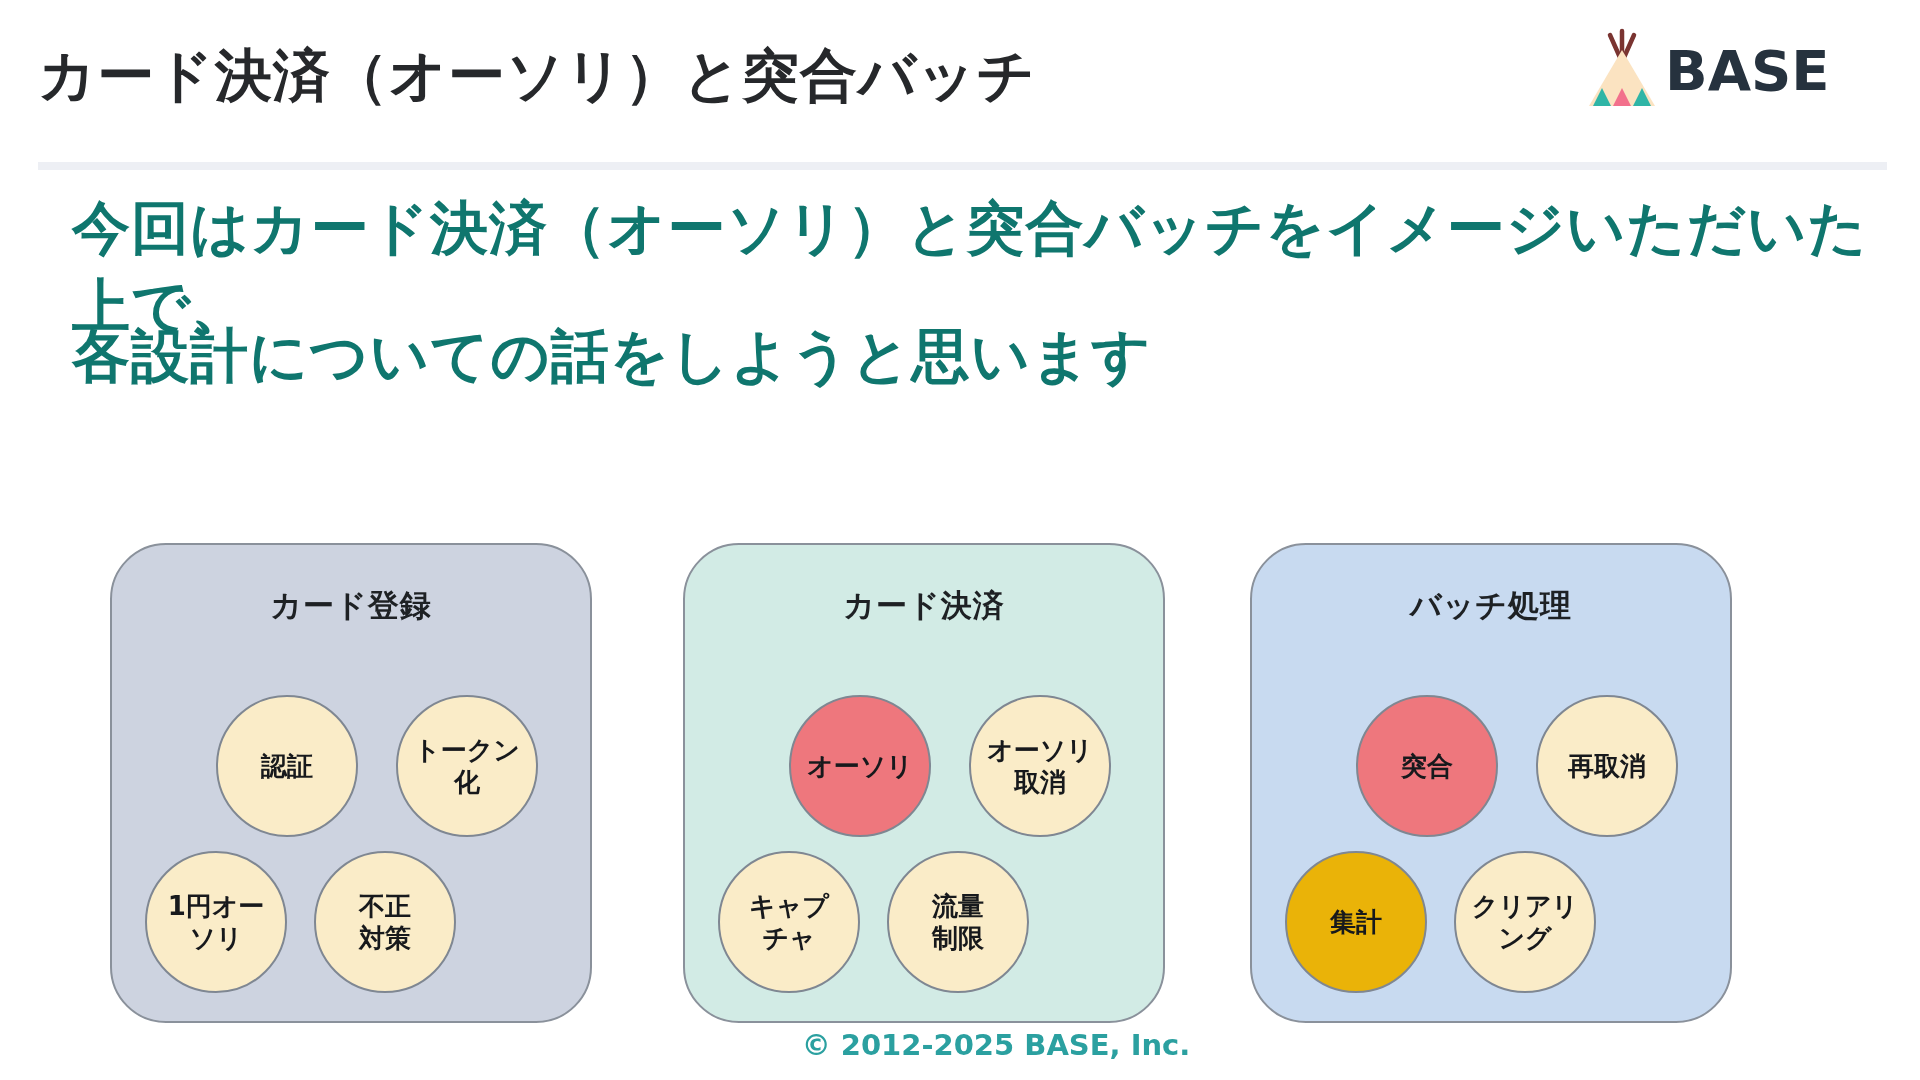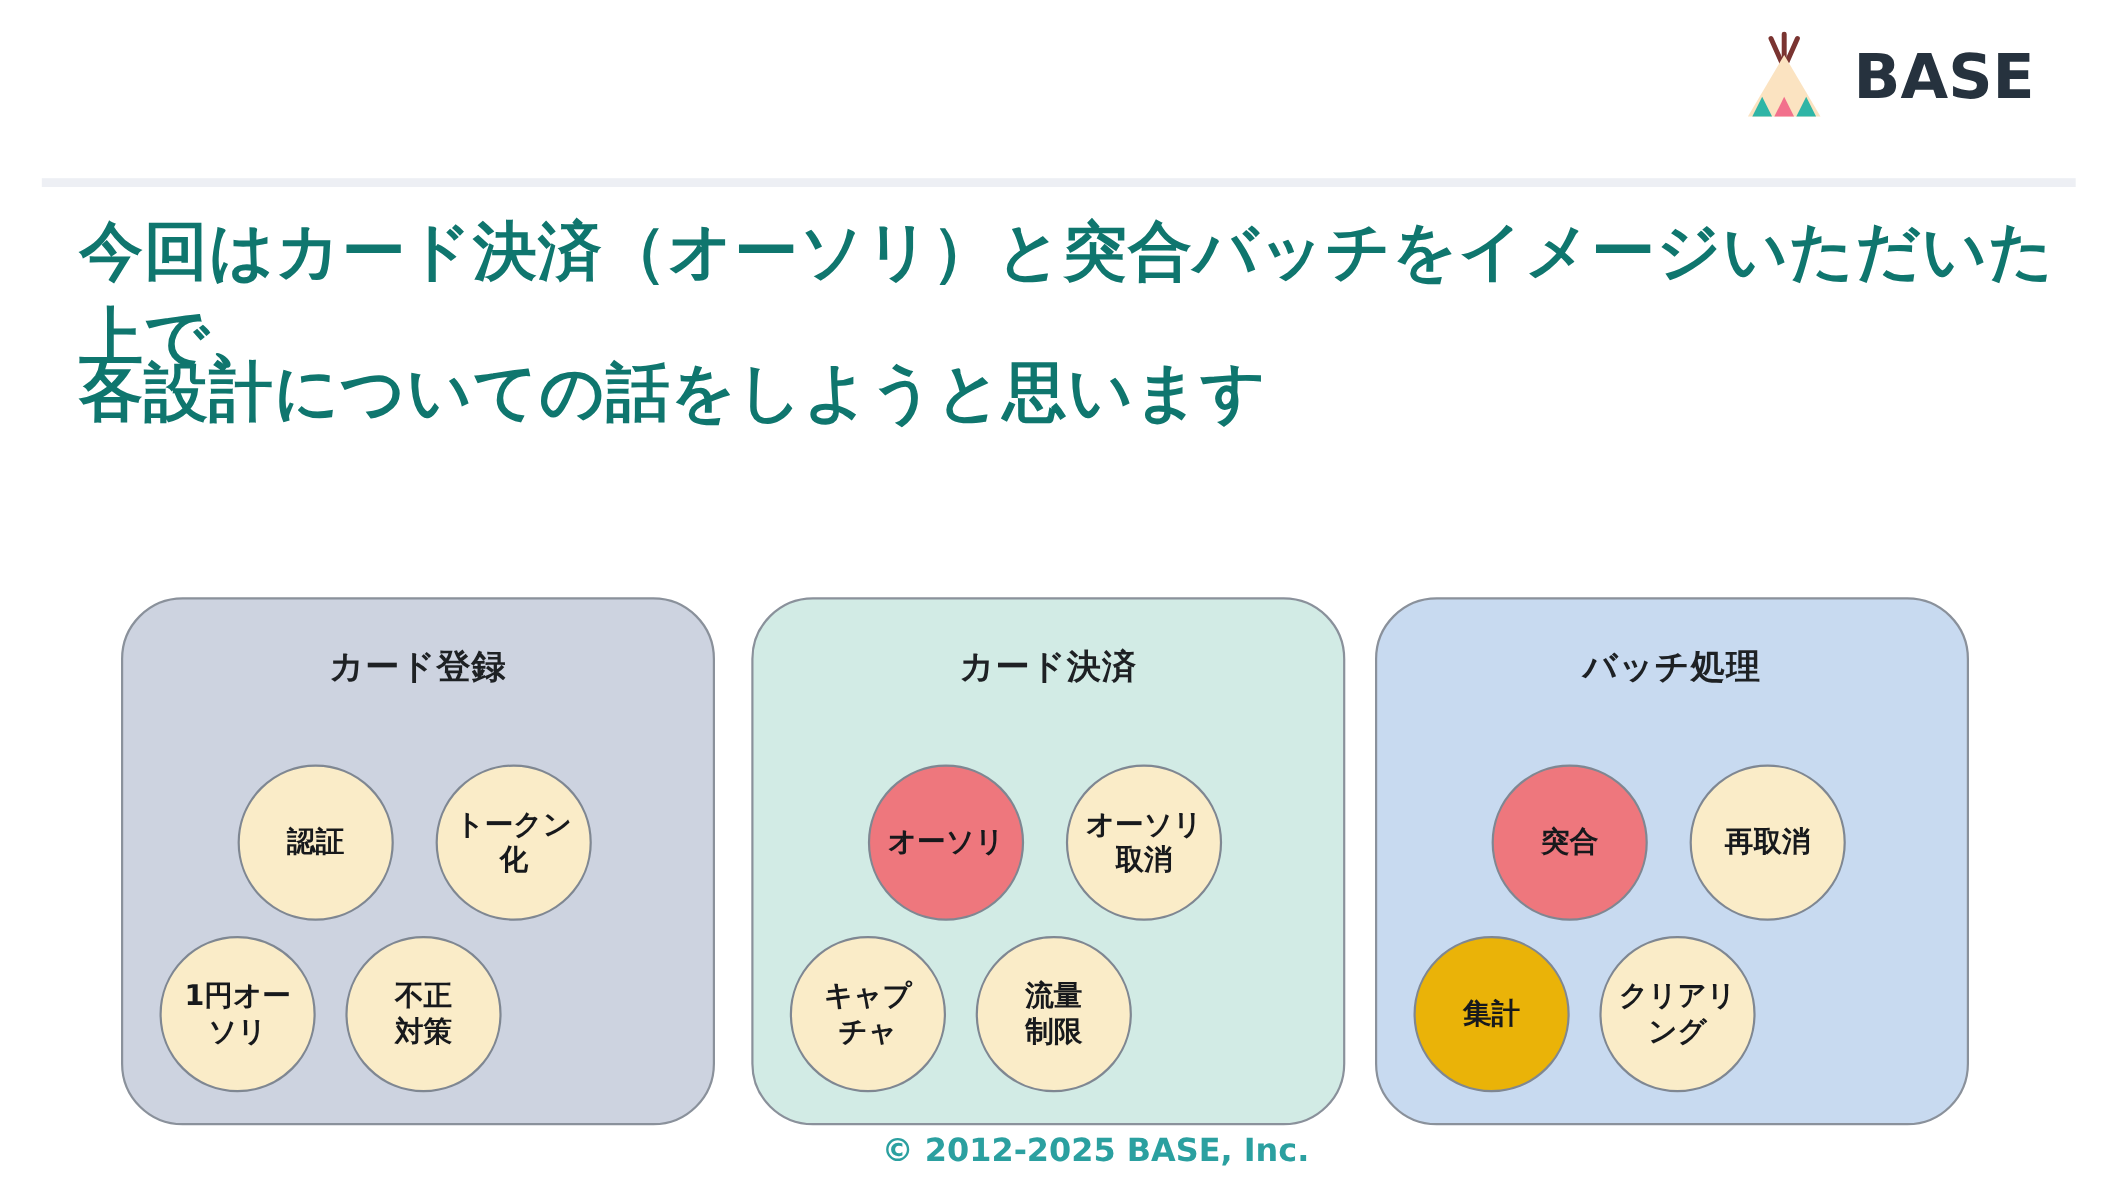--- a/index.html
+++ b/index.html
@@ -20,21 +20,21 @@
     font-weight: 800;
     letter-spacing: 1px;
     color: #26282b;
   }
   .logo {
     position: absolute;
     left: 1585px;
     top: 28px;
     display: flex;
     align-items: center;
-    gap: 26px;
+    gap: 6px;
   }
   .logo-text {
     font-size: 56px;
     font-weight: 800;
     letter-spacing: 0px;
     color: #26323e;
   }
   .header-divider {
     position: absolute;
     left: 38px;
@@ -49,21 +49,21 @@
     font-size: 58px;
     font-weight: 700;
     color: #0f766e;
     letter-spacing: 1px;
   }
   .intro-1 { top: 190px; }
   .intro-2 { top: 306px; margin-top: 12px; }
   .group {
     position: absolute;
     top: 543px;
-    width: 540px;
+    width: 482px;
     height: 480px;
     border: 2px solid #8a919b;
     border-radius: 56px;
     box-sizing: border-box;
   }
   .group-1 { left: 110px; }
   .group-2 { left: 683px; }
   .group-3 { left: 1250px; padding-left: 28px; }
   .group-title {
     position: absolute;
@@ -107,20 +107,21 @@
     font-weight: 700;
     color: #2ba0a0;
     padding-left: 36px;
   }
 </style>
 </head>
 <body>
 
 <div class="slide">
 
+  <div class="slide-title">カード決済（オーソリ）と突合バッチ</div>
 
   <div class="logo">
     <svg width="74" height="84" viewBox="0 0 74 84">
       <path d="M37,34 L25,7" stroke-width="4.5" stroke-linecap="round" fill="none" stroke="#7a3431"></path>
       <path d="M37,34 L37,3" stroke-width="4.5" stroke-linecap="round" fill="none" stroke="#7a3431"></path>
       <path d="M37,34 L49,7" stroke-width="4.5" stroke-linecap="round" fill="none" stroke="#7a3431"></path>
       <path d="M37,22 L4,78 L70,78 Z" fill="#fbe3c1"></path>
       <path d="M17,60 L8,78 L26,78 Z" fill="#2fb5a6"></path>
       <path d="M37,60 L28,78 L46,78 Z" fill="#f2708c"></path>
       <path d="M57,60 L48,78 L66,78 Z" fill="#2fb5a6"></path>

